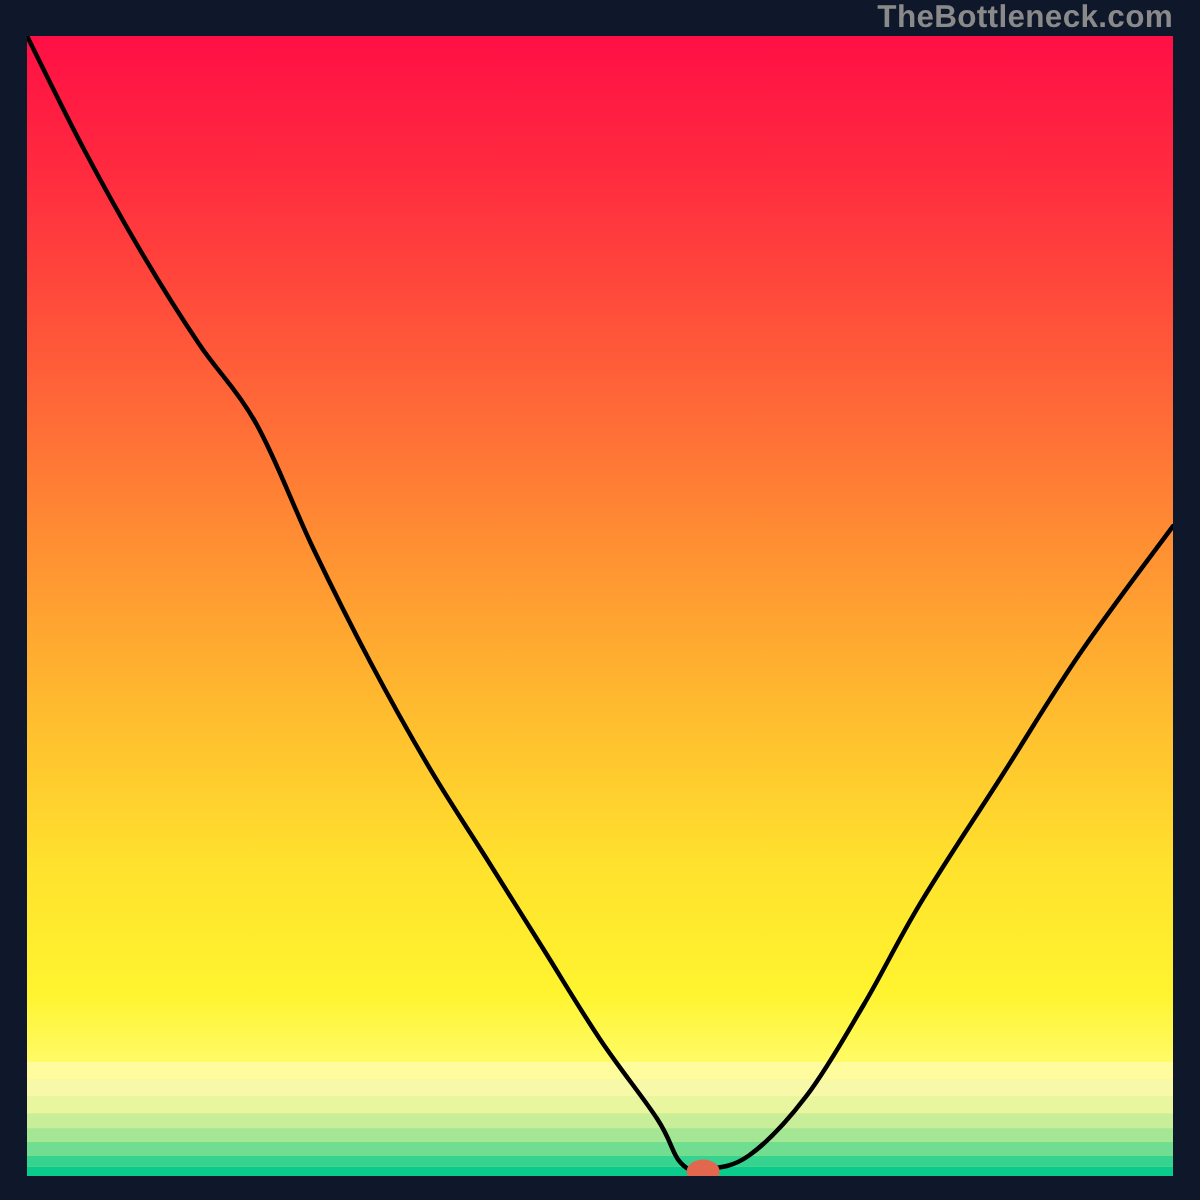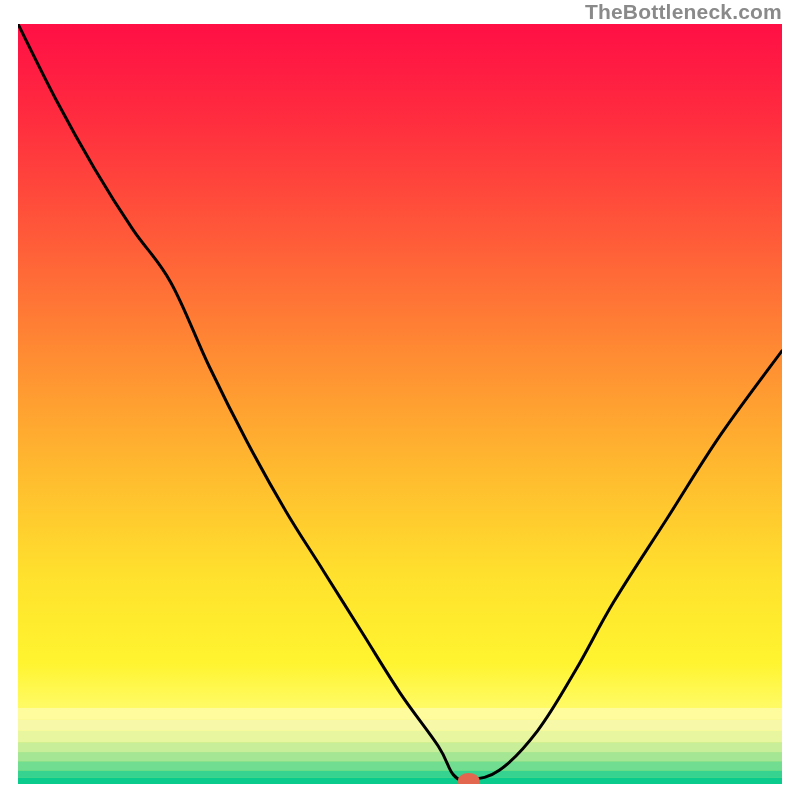--- a/index.html
+++ b/index.html
@@ -7,21 +7,21 @@
     padding: 0;
     width: 800px;
     height: 800px;
     background: #000000;
     overflow: hidden;
   }
   .frame {
     position: relative;
     width: 800px;
     height: 800px;
-    background: #ffffff;
+    background: #0f172a;
   }
   .watermark {
     position: absolute;
     top: 0px;
     right: 18px;
     font-family: "Segoe UI", Arial, sans-serif;
     font-size: 21px;
     font-weight: 600;
     color: #8a8a8a;
     letter-spacing: 0.2px;

